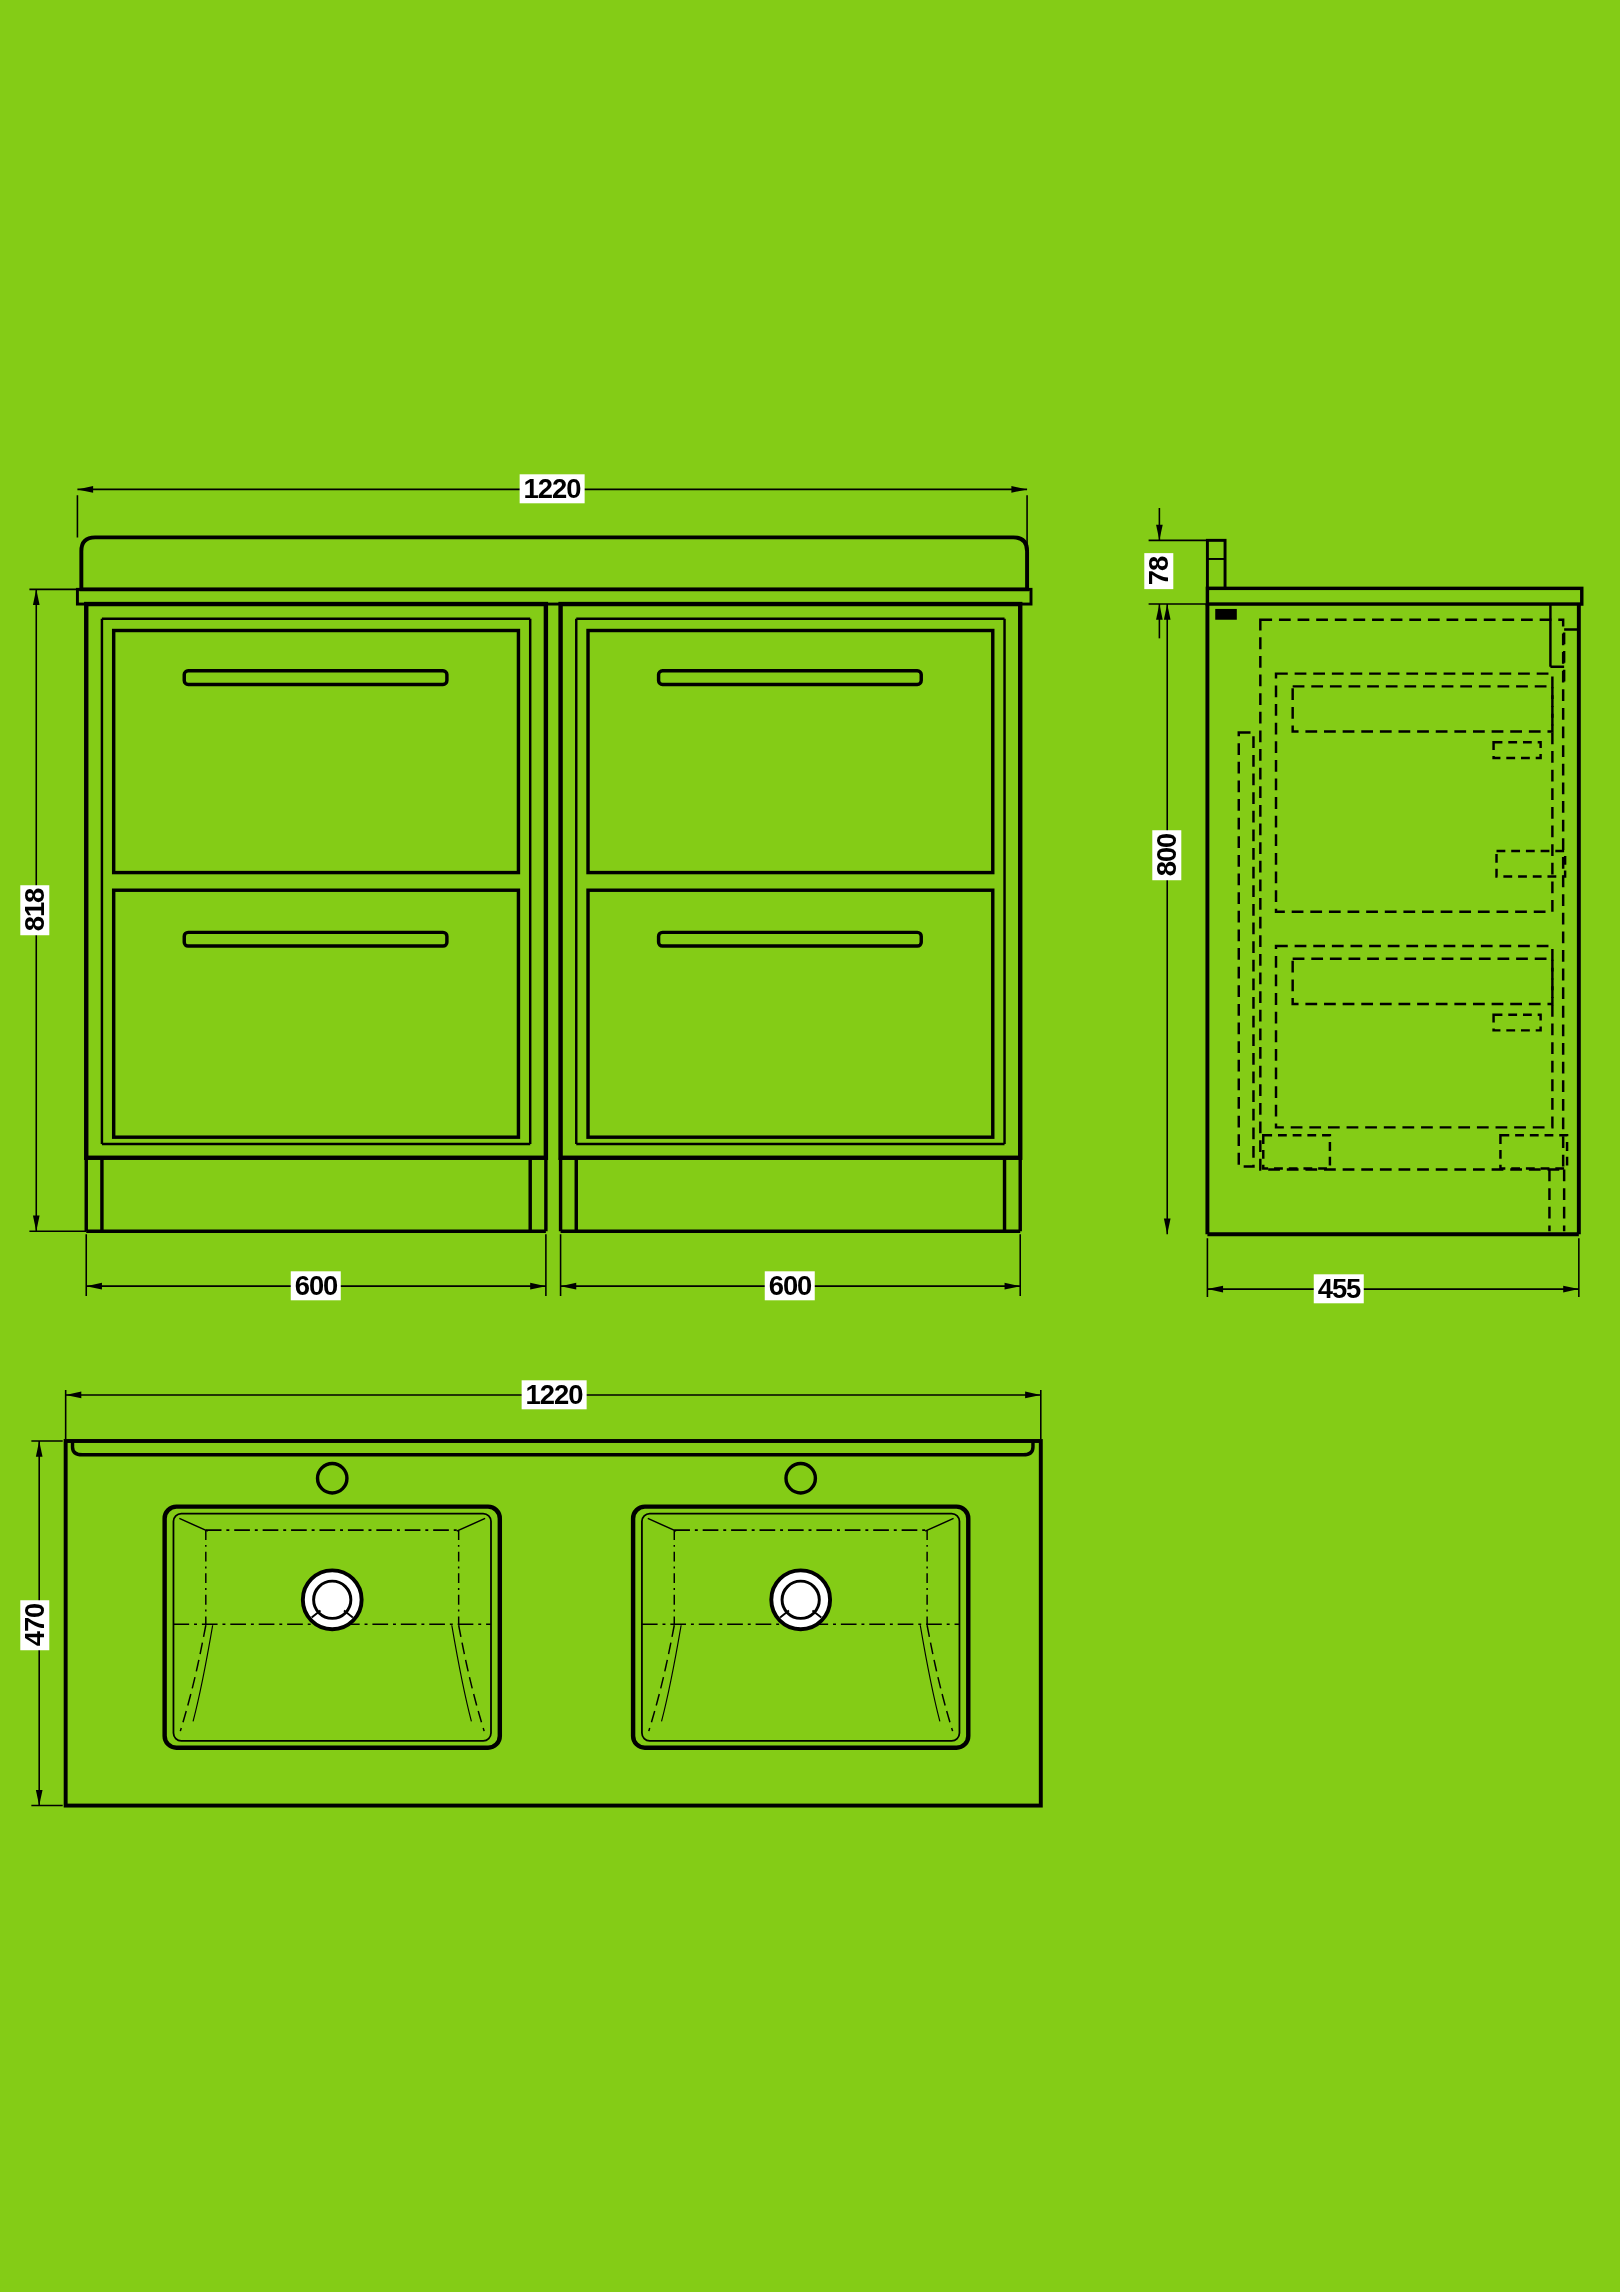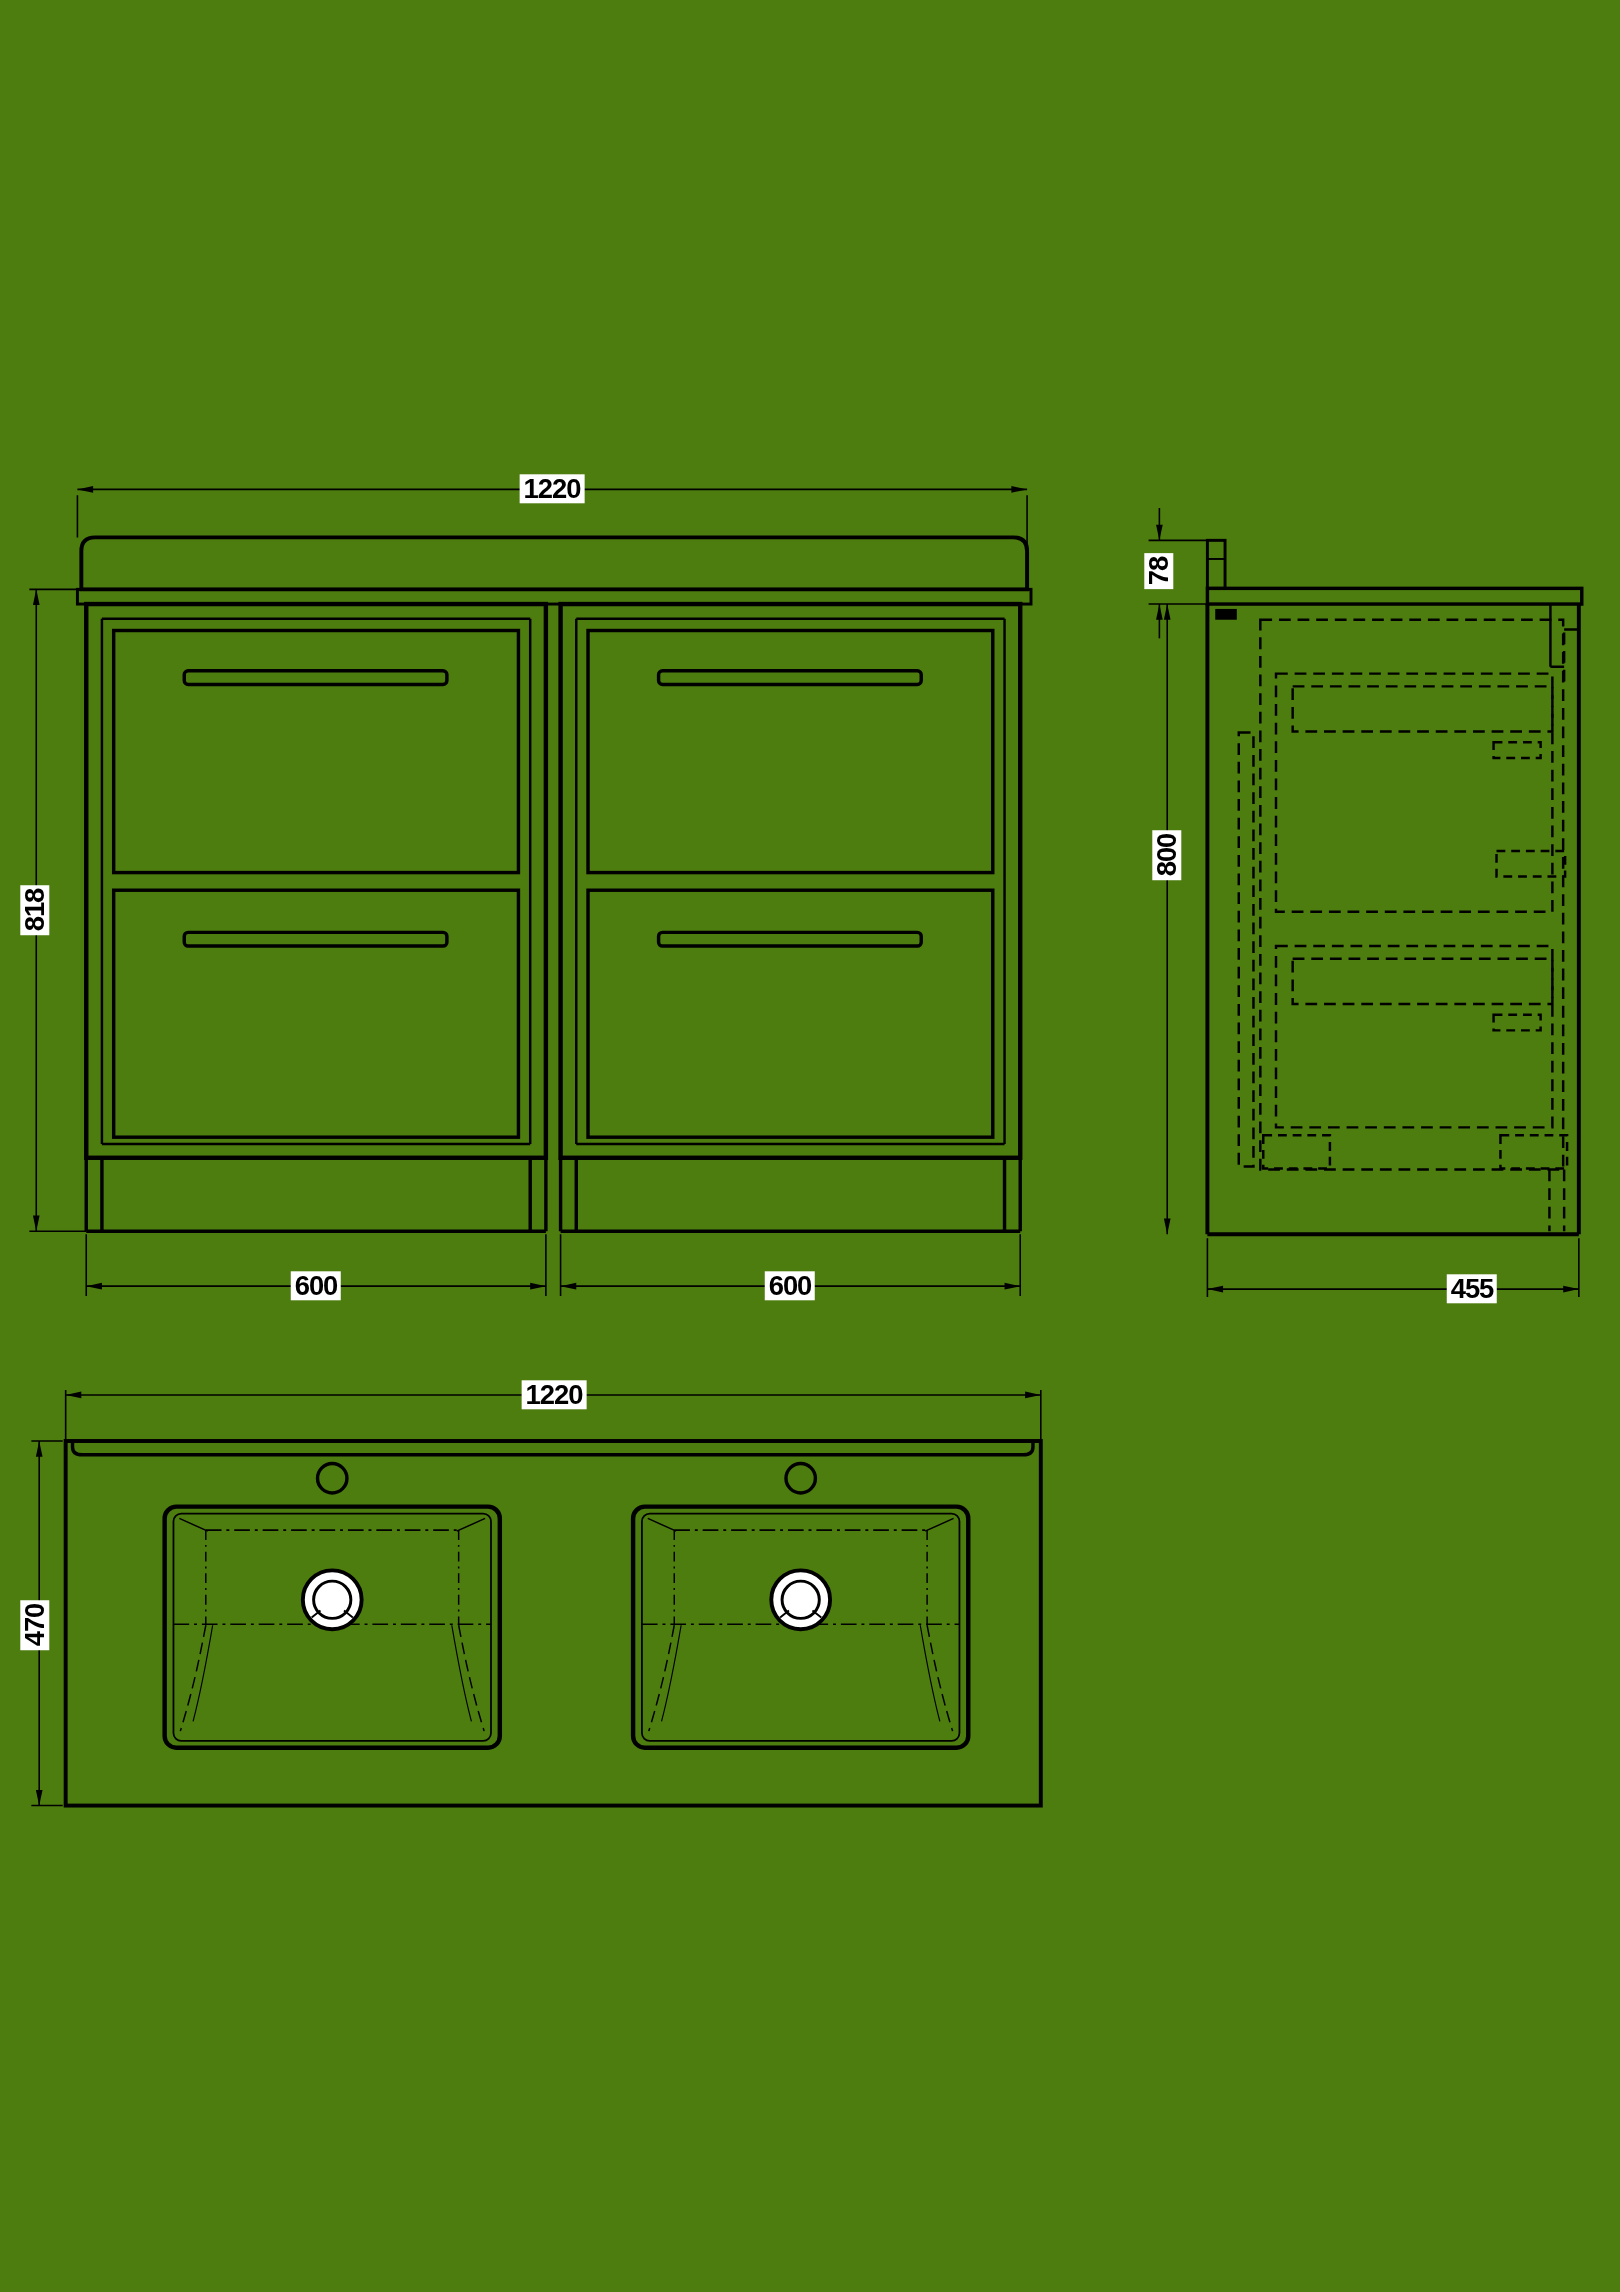--- a/index.html
+++ b/index.html
@@ -1,16 +1,16 @@
 <!DOCTYPE html>
 <html><head>
 <meta charset="utf-8">
 <style>
   html,body{margin:0;padding:0;background:#ffffff;}
-  #canvas{position:relative;width:1620px;height:2293px;background:#4d7c0f;overflow:hidden;
+  #canvas{position:relative;width:1620px;height:2293px;background:#84cc16;overflow:hidden;
           font-family:"Liberation Sans", sans-serif;}
   #linework{position:absolute;left:0;top:0;}
   .dim-label{position:absolute;transform:translate(-50%,-50%);background:#fff;color:#000;
              font-weight:700;font-size:27.4px;letter-spacing:-1px;line-height:1;padding:1px 3.9px;
              white-space:nowrap;}
   .dim-label.vert{transform:translate(-50%,-50%) rotate(-90deg);}
   svg *{vector-effect:none;}
 </style>
 </head>
 <body>
@@ -150,20 +150,20 @@
 <div class="dim-label vert" style="left:35px;top:910px;">818</div>
 
 <div class="dim-label" style="left:316px;top:1286px;">600</div>
 
 <div class="dim-label" style="left:790px;top:1286px;">600</div>
 
 <div class="dim-label vert" style="left:1159px;top:571px;">78</div>
 
 <div class="dim-label vert" style="left:1167px;top:855px;">800</div>
 
-<div class="dim-label" style="left:1472px;top:1289px;">455</div>
+<div class="dim-label" style="left:1339px;top:1289px;">455</div>
 
 <div class="dim-label" style="left:554px;top:1395px;">1220</div>
 
 <div class="dim-label vert" style="left:35px;top:1625px;">470</div>
 
 </div>
 
 
 </body></html>

